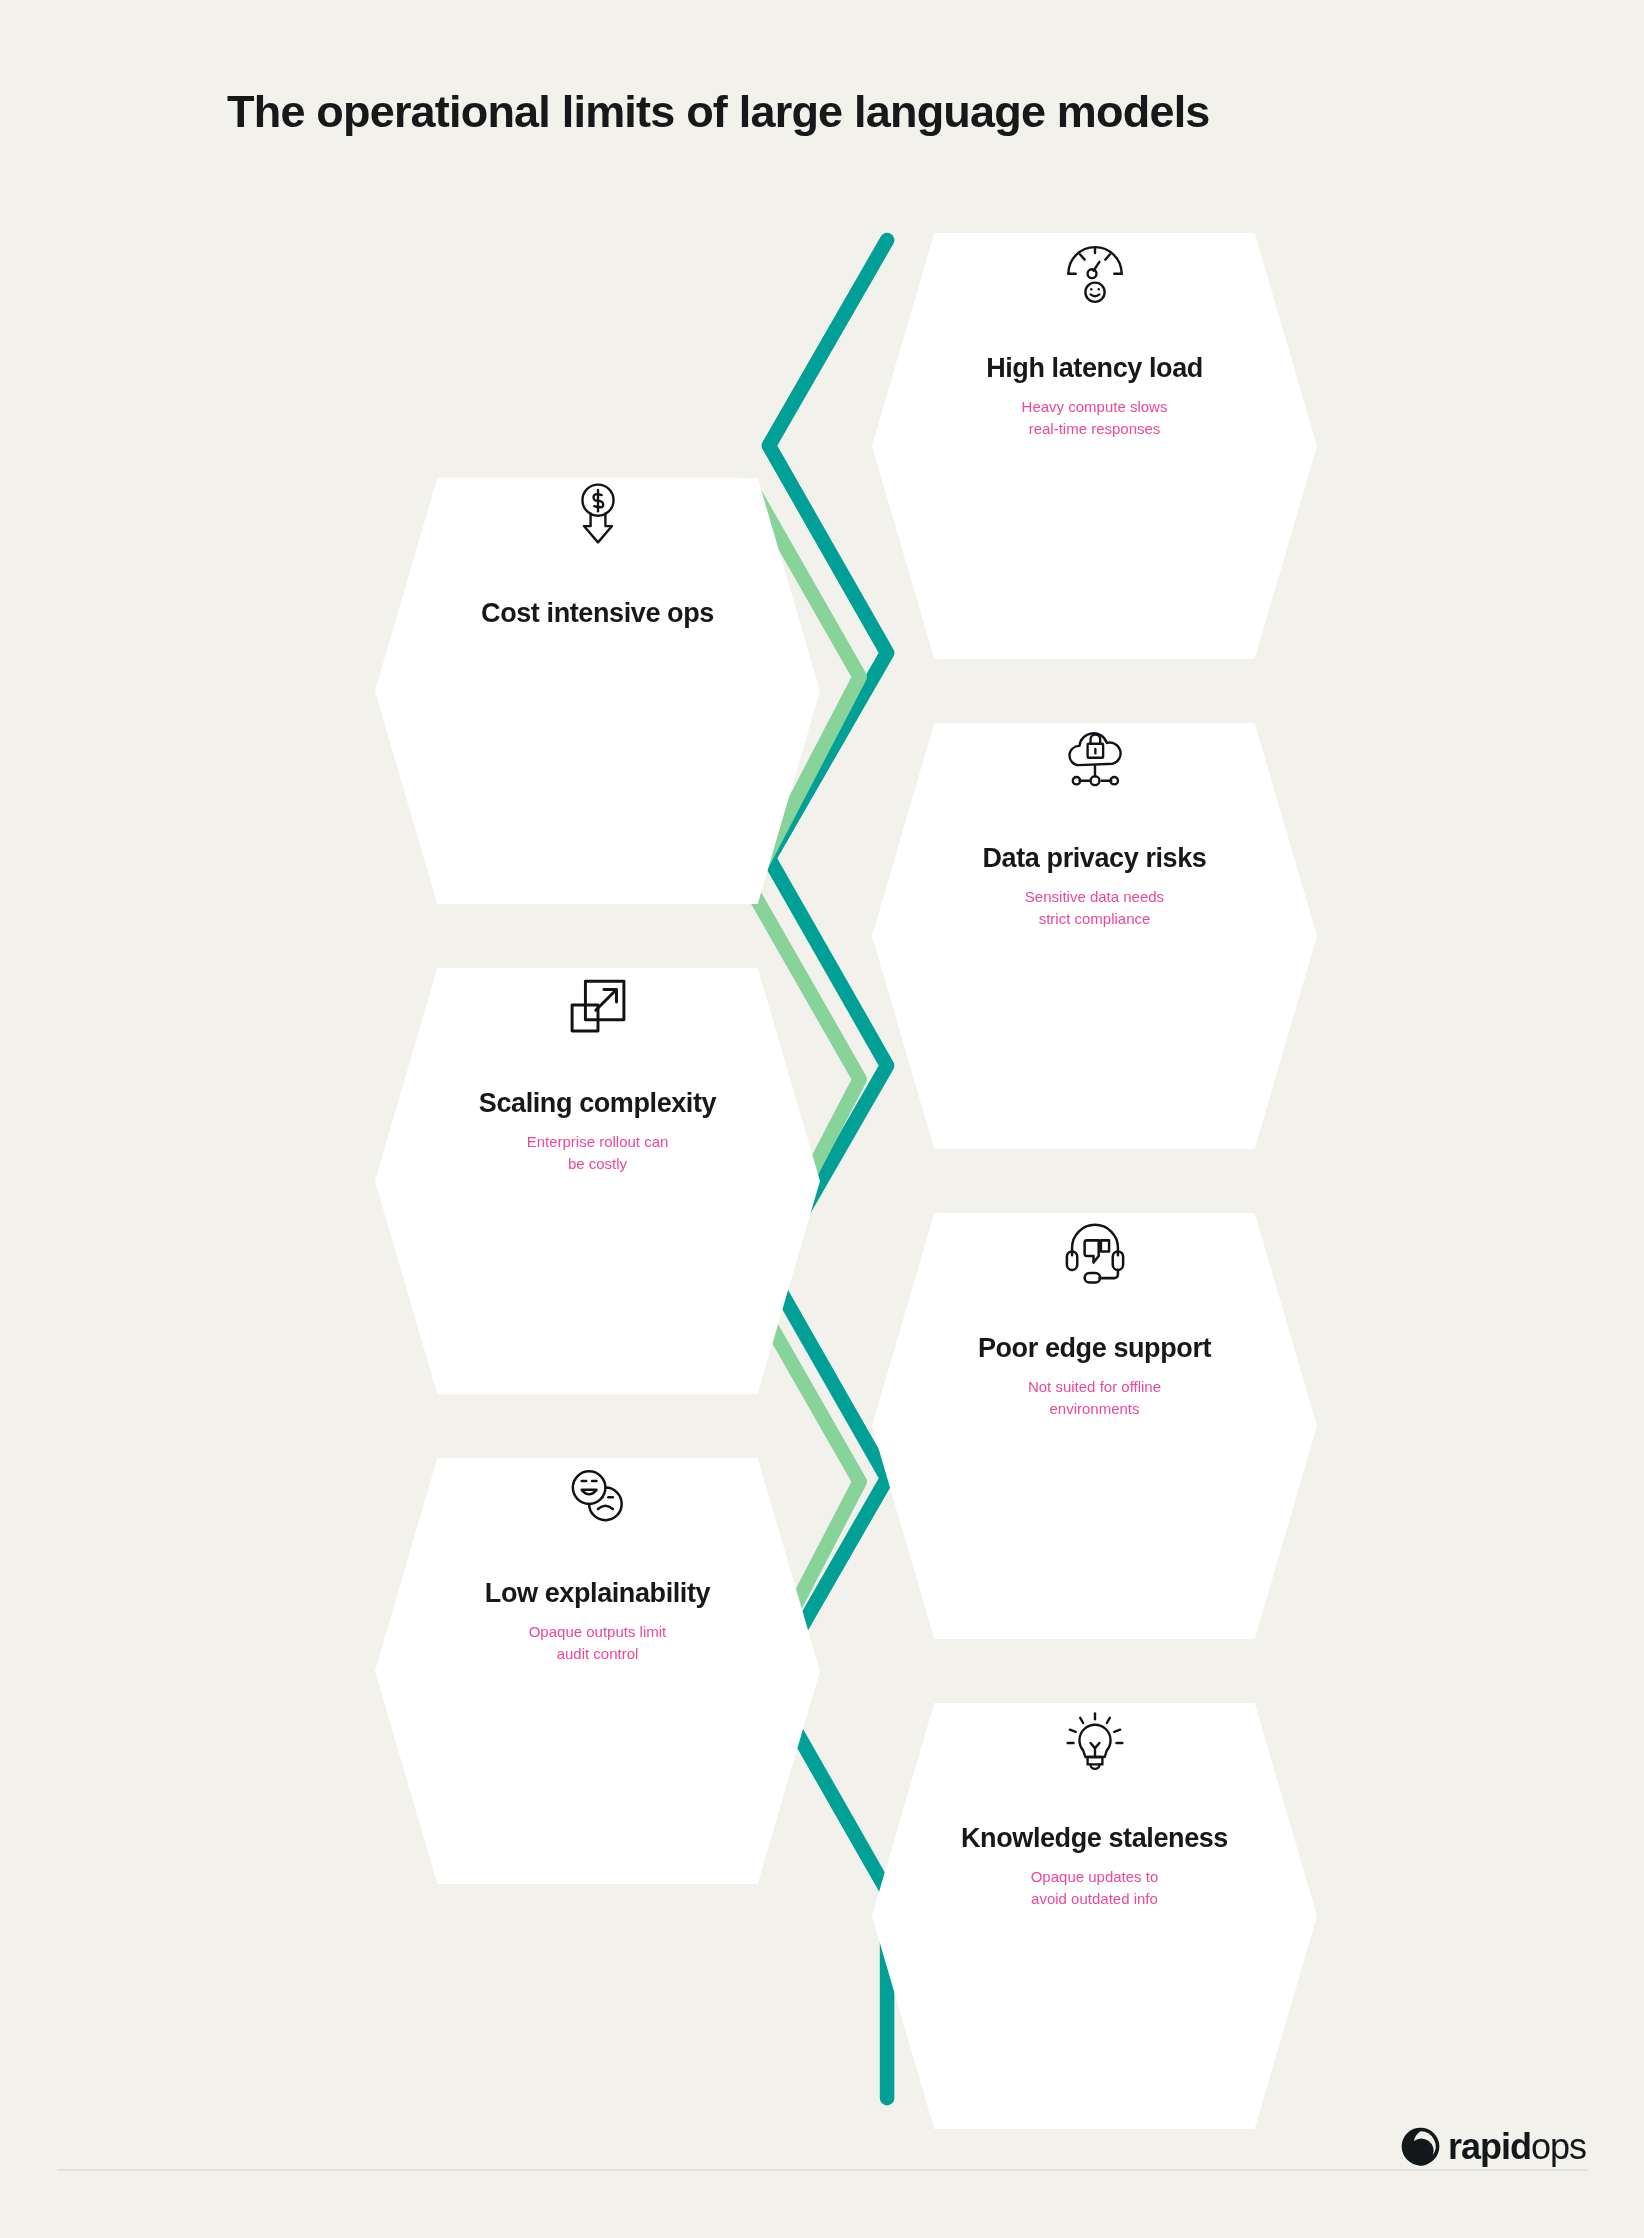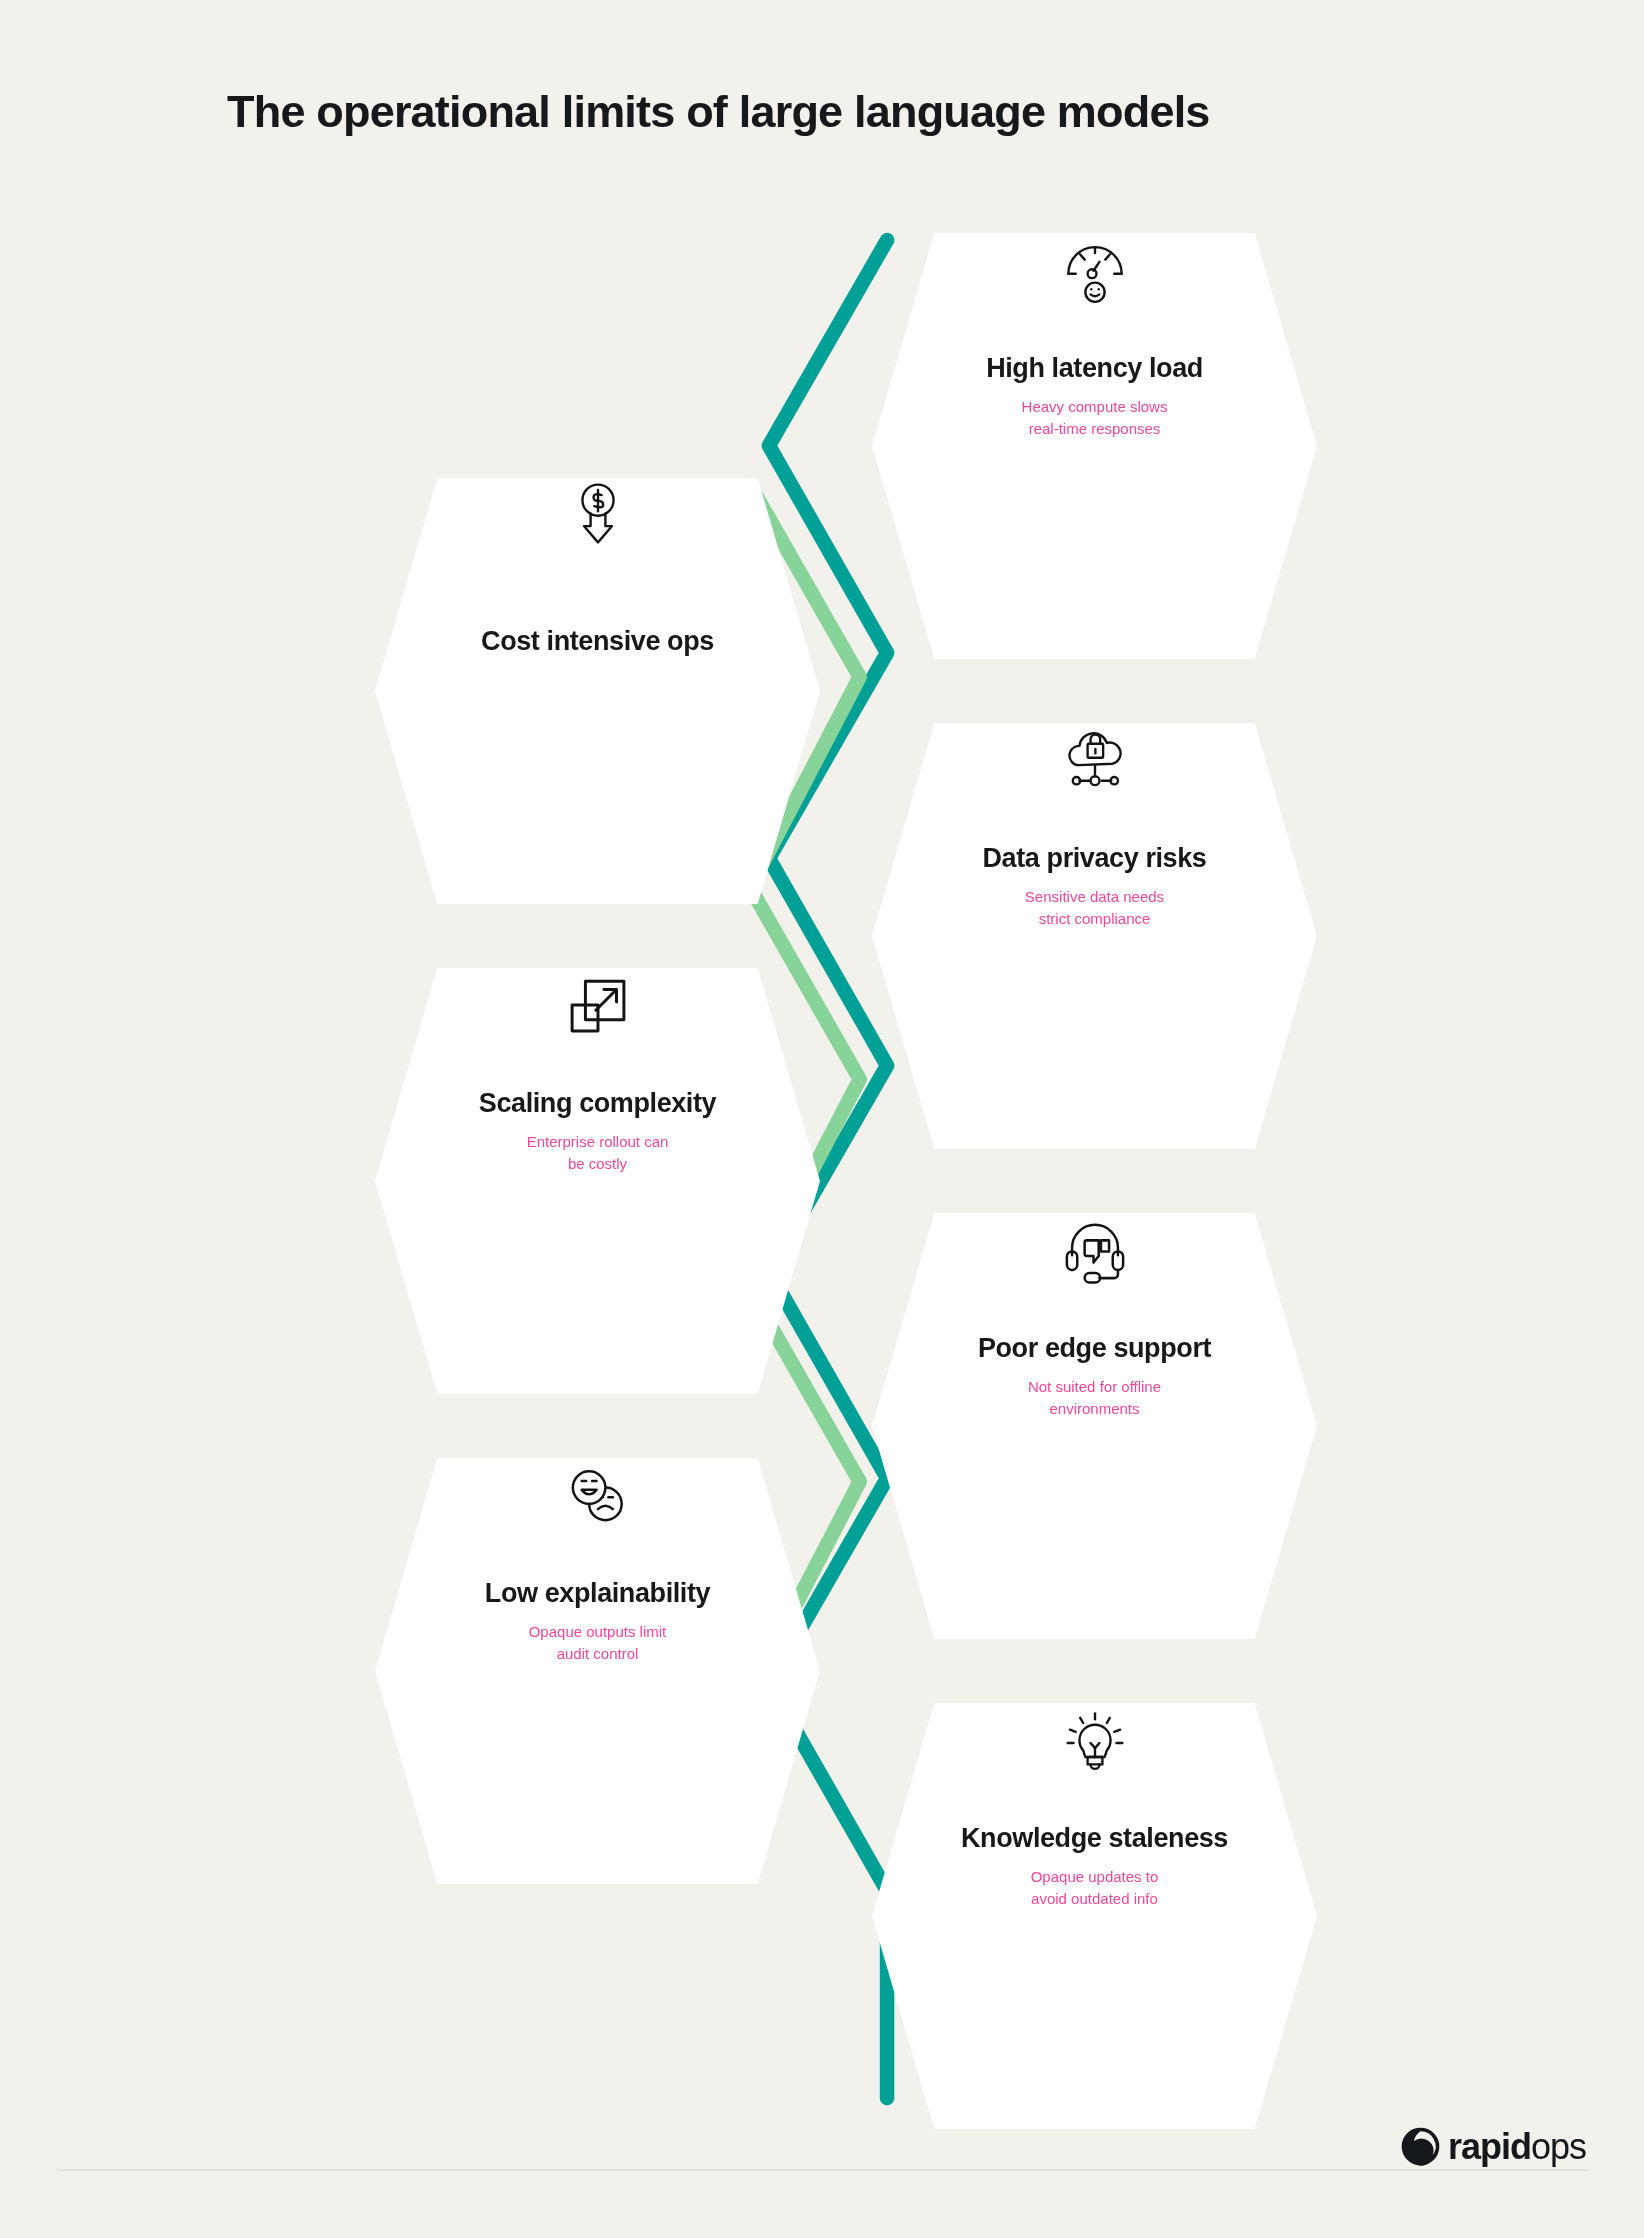--- a/index.html
+++ b/index.html
@@ -38,21 +38,21 @@
     font-size:15px; font-weight:400; color:#ec4899;
     text-align:center; line-height:1.42; max-width:325px;
   }
 
   
   .hex.r1{ left:872px; top:233px; }
   .hex.r2{ left:872px; top:723px; }
   .hex.r3{ left:872px; top:1213px; }
   .hex.r4{ left:872px; top:1703px; }
   
-  .hex.l1{ left:375px; top:478px;gap:28px; }
+  .hex.l1{ left:375px; top:478px; }
   .hex.l2{ left:375px; top:968px; }
   .hex.l3{ left:375px; top:1458px; }
 
   
   #footer-divider{
     position:absolute; left:57px; top:2169px; width:1531px; height:1.7px;
     background:#e3e2dd;
   }
   #footer-logo{
     position:absolute; right:58px; top:2126px;

